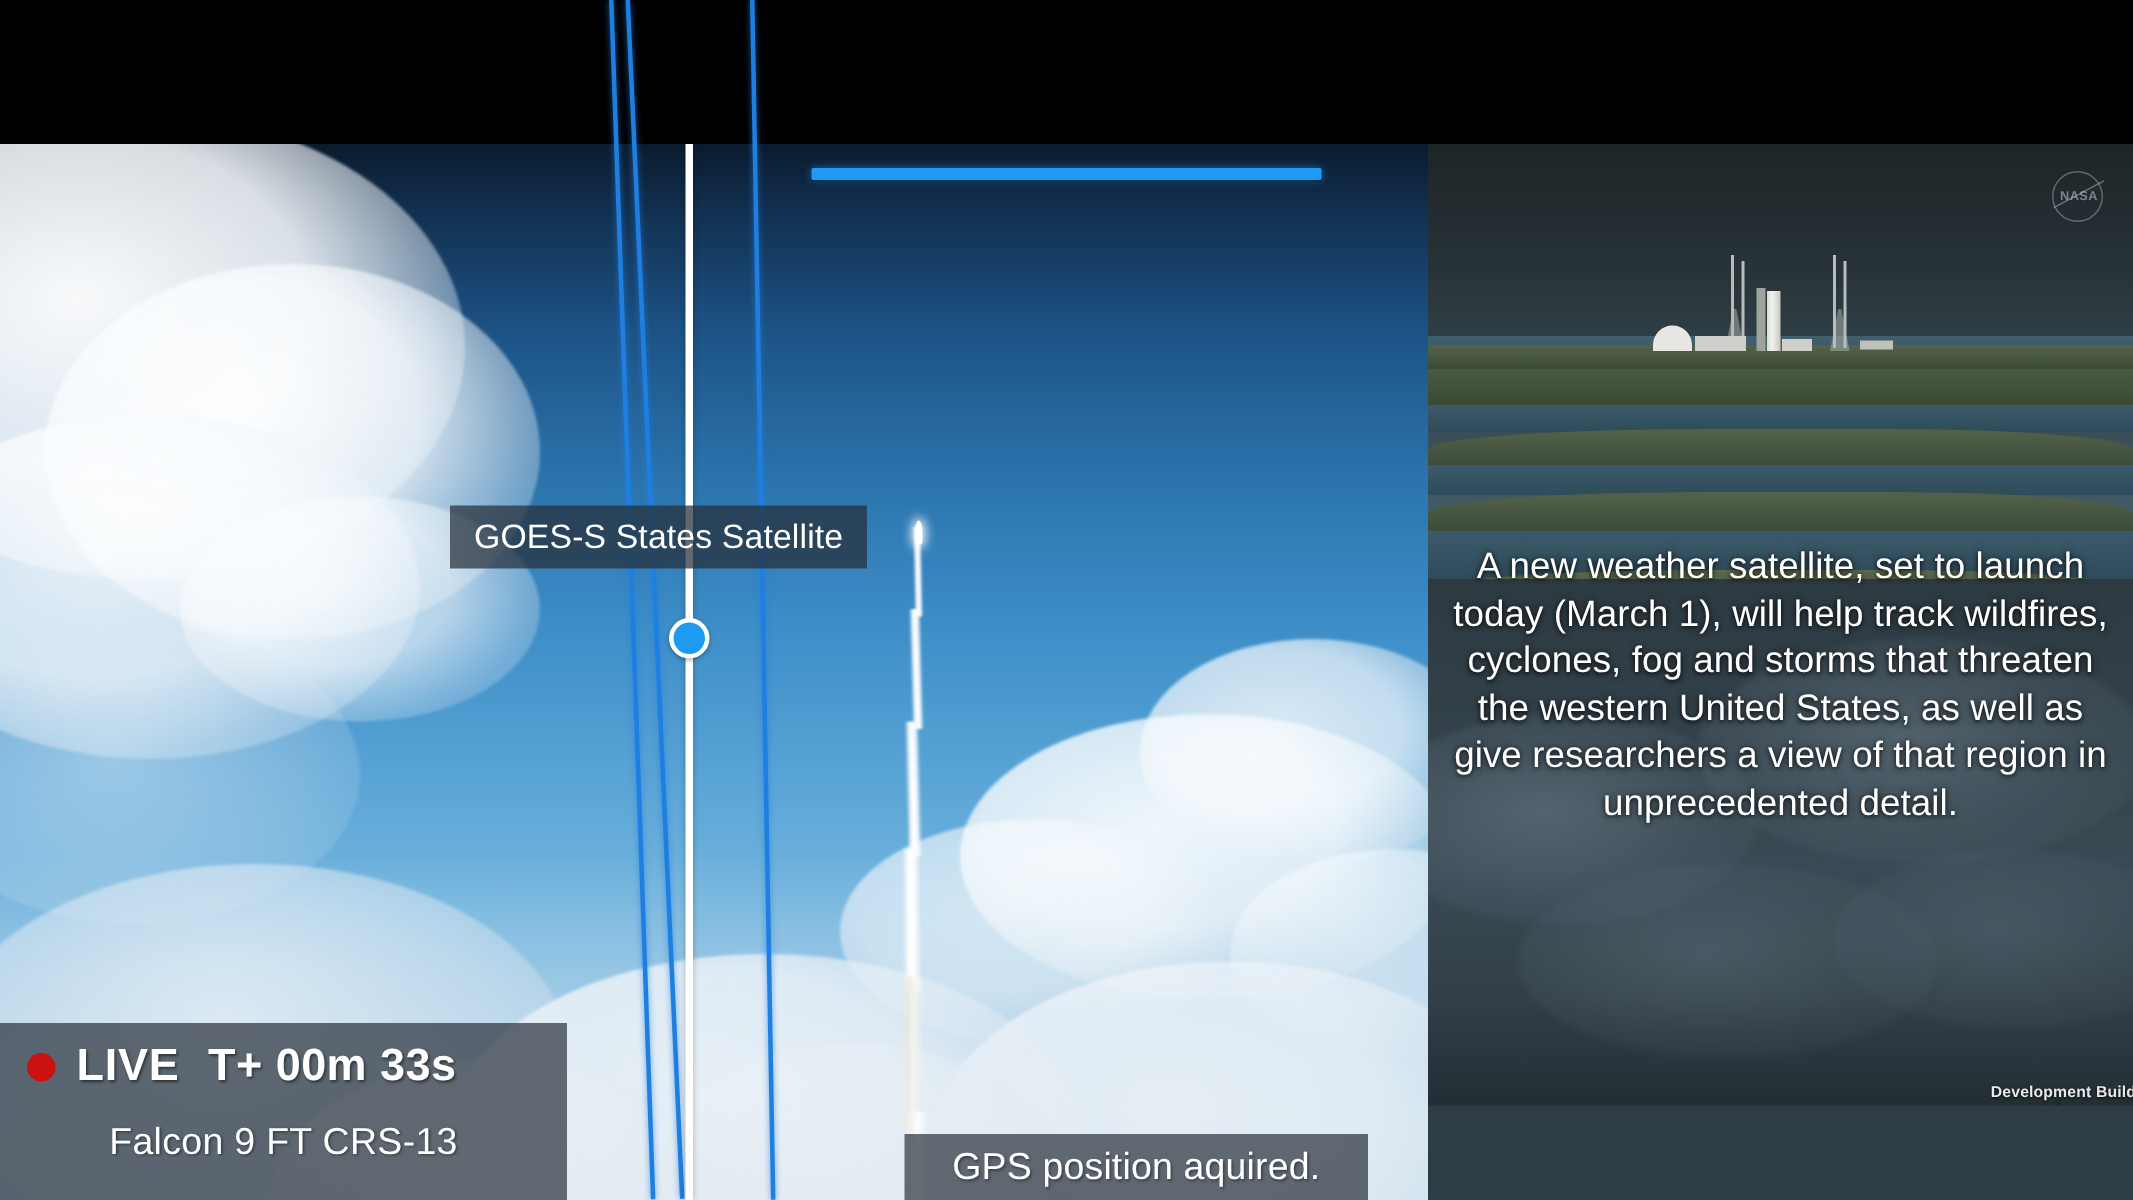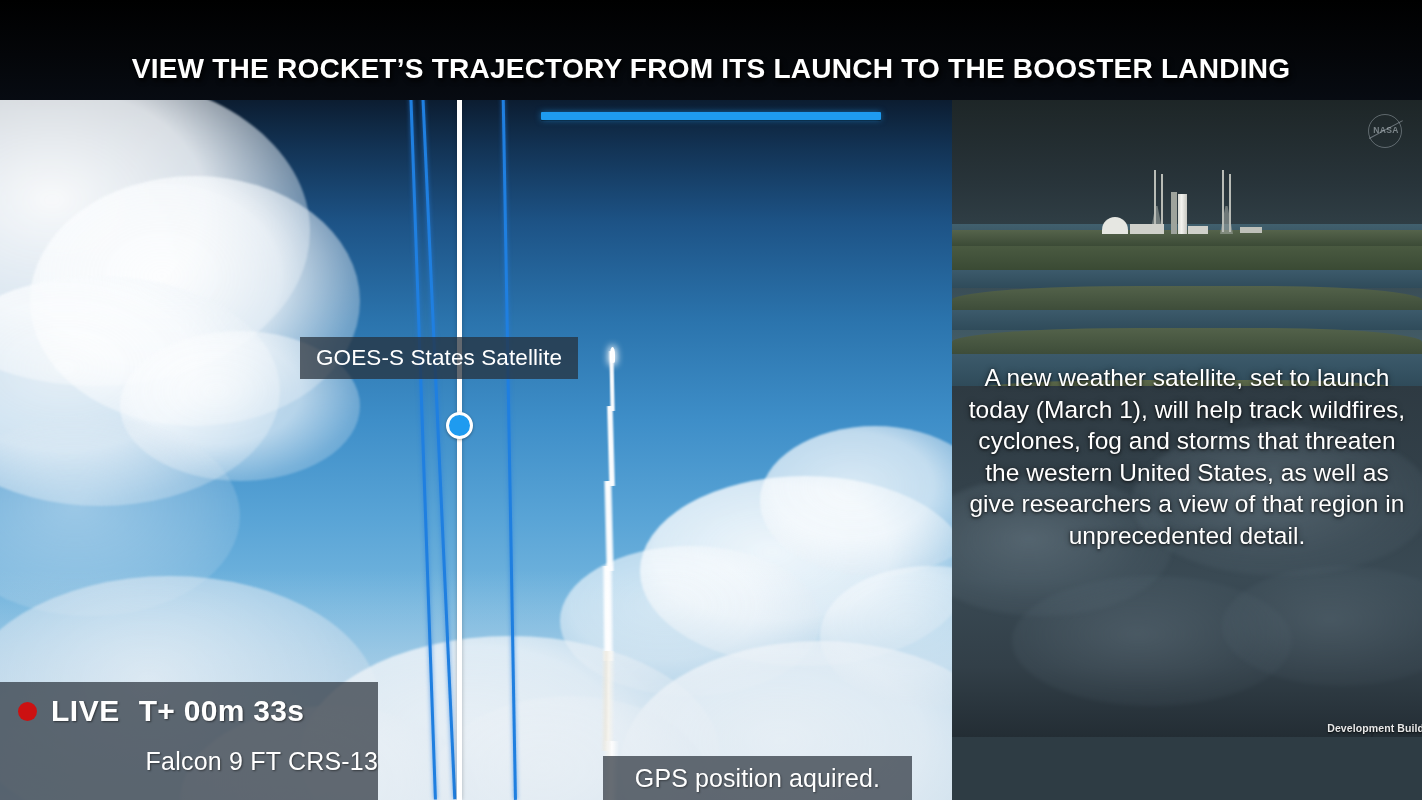--- a/index.html
+++ b/index.html
@@ -216,21 +216,21 @@
     color: #ffffff; font-weight: bold; font-size: 30px; letter-spacing: 0.5px;
     text-shadow: 1px 1px 2px rgba(0,0,0,0.5);
   }
   .live-timer {
     color: #ffffff; font-weight: bold; font-size: 30px; letter-spacing: 0.3px;
     margin-left: 5px;
     text-shadow: 1px 1px 2px rgba(0,0,0,0.5);
   }
   .vehicle-name {
     position: absolute; left: 0; top: 65px; width: 378px;
-    text-align: right;
+    text-align: center;
     color: #ffffff; font-size: 25px; font-weight: normal;
     letter-spacing: 0.2px;
     text-shadow: 1px 1px 2px rgba(0,0,0,0.45);
   }
 
   
   .gps-box {
     position: absolute; left: 559px; top: 756px;
     width: 309px; height: 45px;
     background: rgba(44,52,62,0.72);
@@ -500,19 +500,16 @@
       <div class="person pr-3"></div>
       <div class="person pr-4"></div>
       <div class="person pr-5"></div>
       <div class="person pr-6"></div>
       <div class="dev-build">Development Build</div>
     </div>
   </div>
 
   <div class="description">A new weather satellite, set to launch today (March 1), will help track wildfires, cyclones, fog and storms that threaten the western United States, as well as give researchers a view of that region in unprecedented detail.</div>
 
-  <div class="titlebar">
-    <div class="title-text">VIEW THE ROCKET’S TRAJECTORY FROM ITS LAUNCH TO THE BOOSTER LANDING</div>
-  </div>
   <div class="title-underline"></div>
 
 
 </div>
 
 </body></html>

